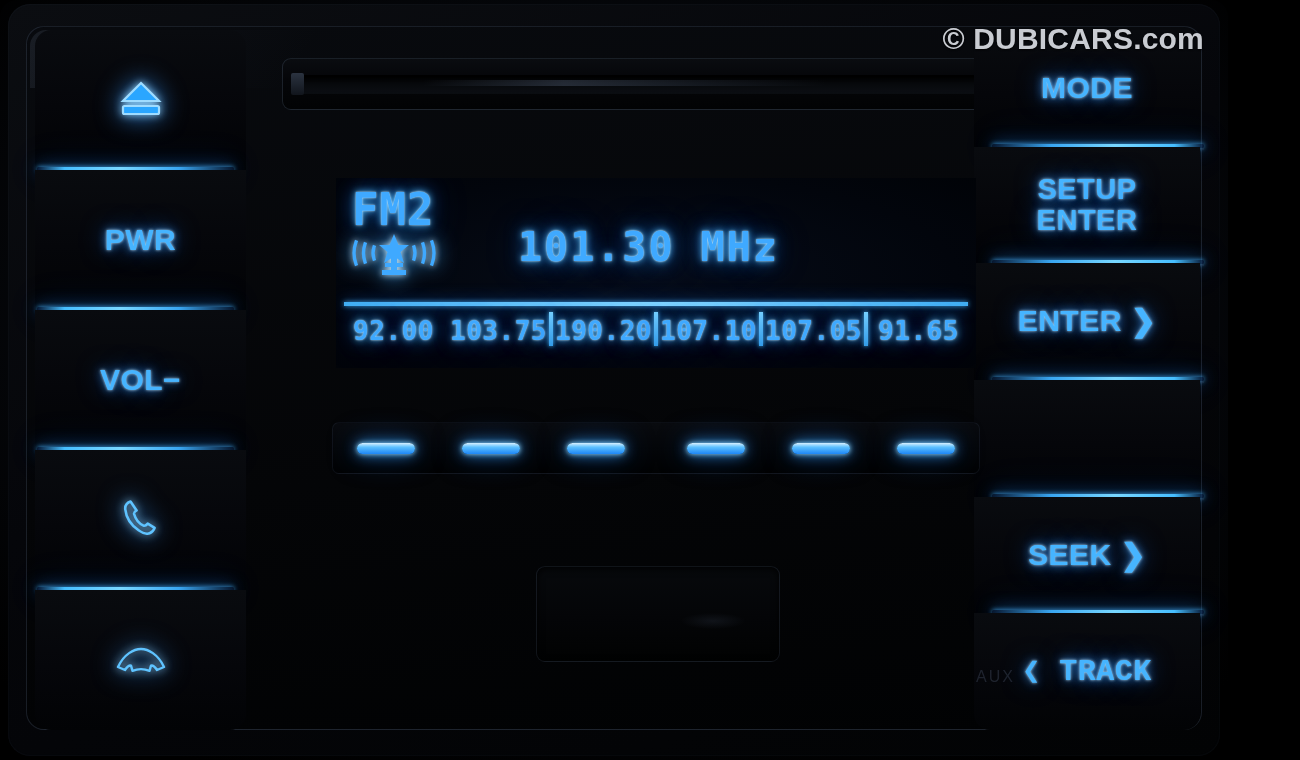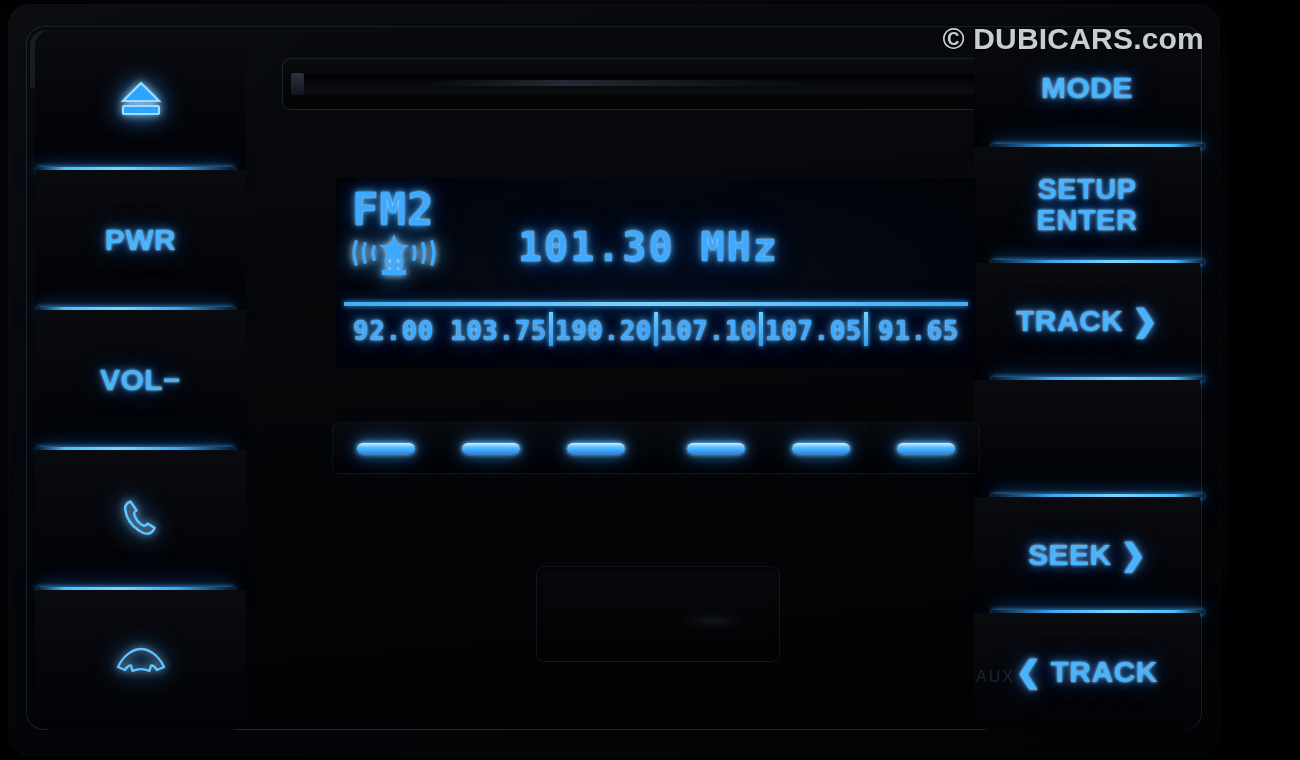--- a/index.html
+++ b/index.html
@@ -61,21 +61,21 @@
   .btn {
     position:relative;
     flex:1 1 0;
     display:flex;
     align-items:center;
     justify-content:center;
     cursor:pointer;
     background:linear-gradient(180deg,#090b0f 0%,#05060a 55%,#020305 100%);
   }
   .btn:first-child { border-radius:16px 16px 0 0; }
-  .btn:last-child  { border-radius:0 0 16px 16px; }
+  .btn:last-child  { border-radius:0 0 16px 16px;font-family:Liberation Mono, monospace; }
 
   .btn .lbl {
     color:#46b4ff;
     font-size:30px;
     font-weight:700;
     letter-spacing:.5px;
     line-height:1.08;
     text-align:center;
     text-shadow:
       0 0 3px rgba(190,230,255,.95),
@@ -337,21 +337,21 @@
       <div class="sep right"></div>
     </div>
 
     <div class="btn">
       <span class="lbl two">SETUP
 ENTER</span>
       <div class="sep right"></div>
     </div>
 
     <div class="btn">
-      <span class="lbl">TRACK ❯</span>
+      <span class="lbl">ENTER ❯</span>
       <div class="sep right"></div>
     </div>
 
     <div class="btn">
       <div class="sep right"></div>
     </div>
 
     <div class="btn">
       <span class="lbl">SEEK ❯</span>
       <div class="sep right"></div>

